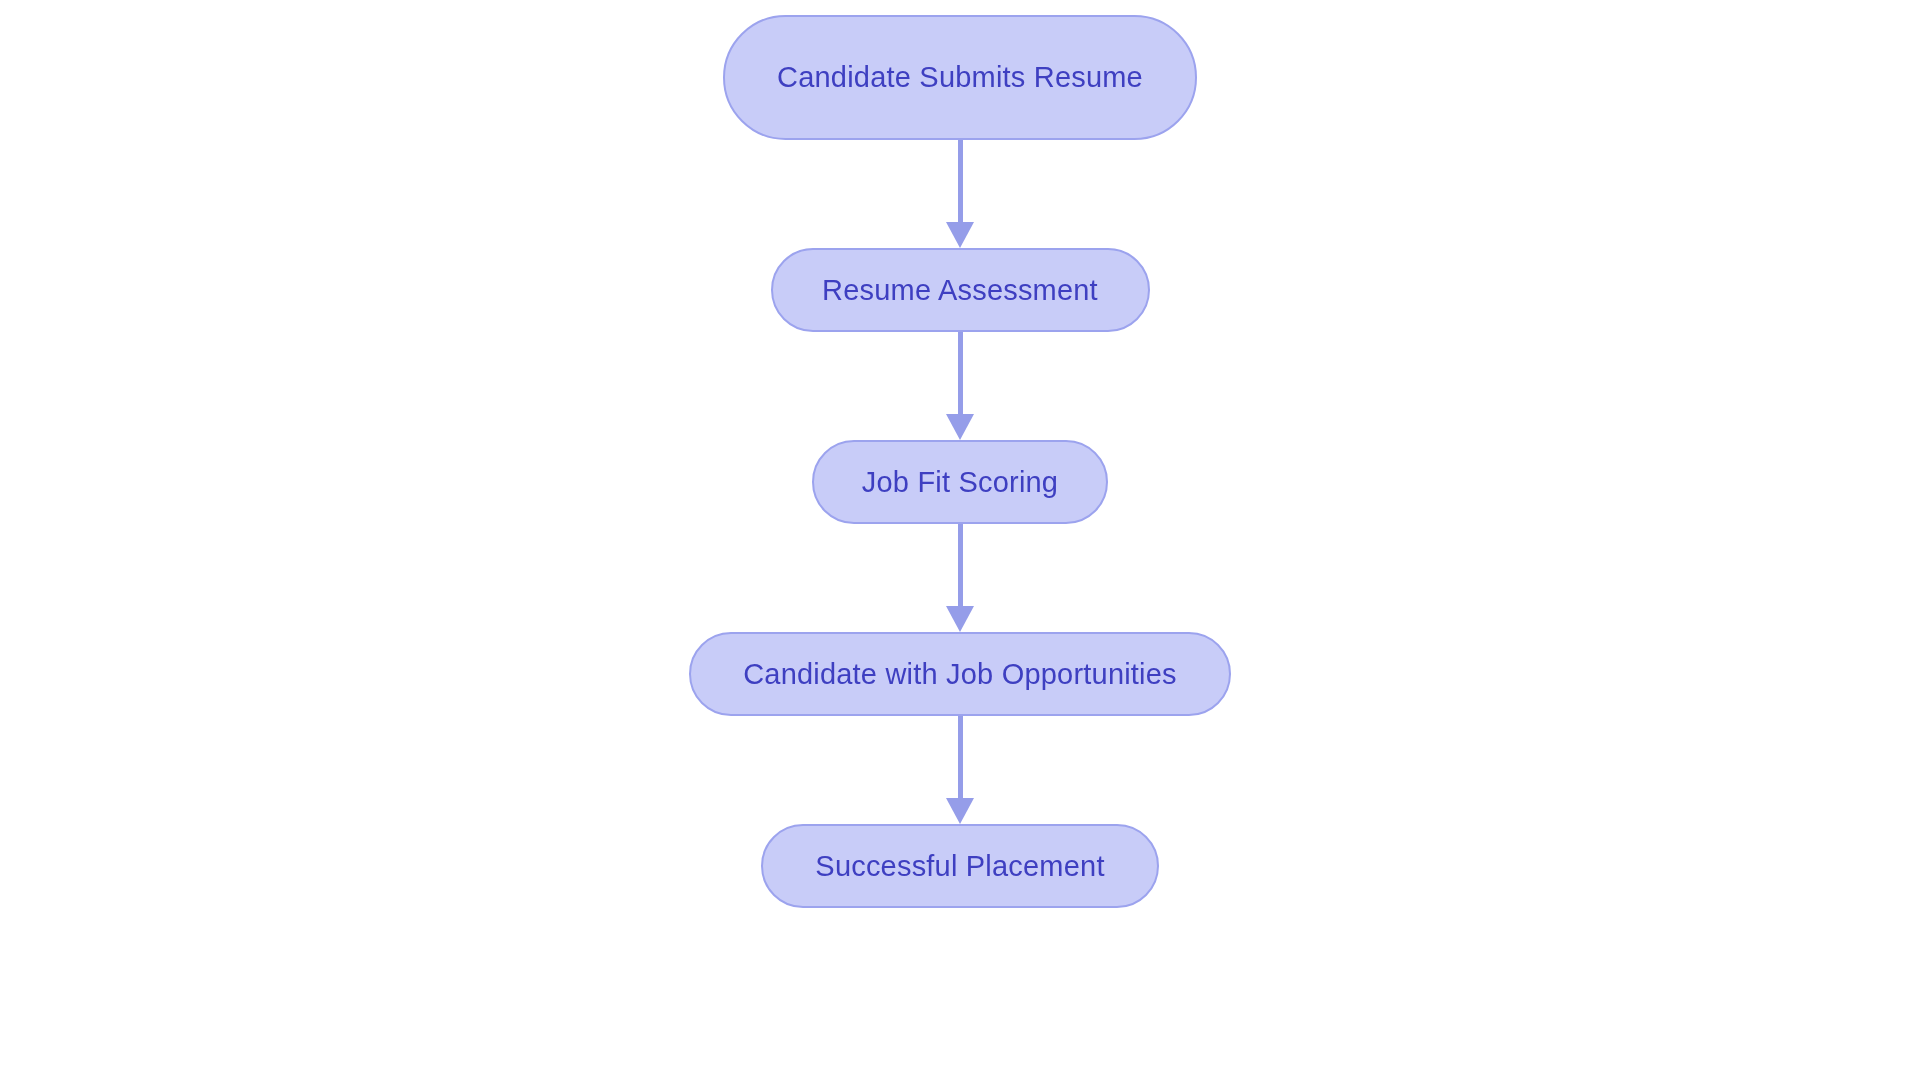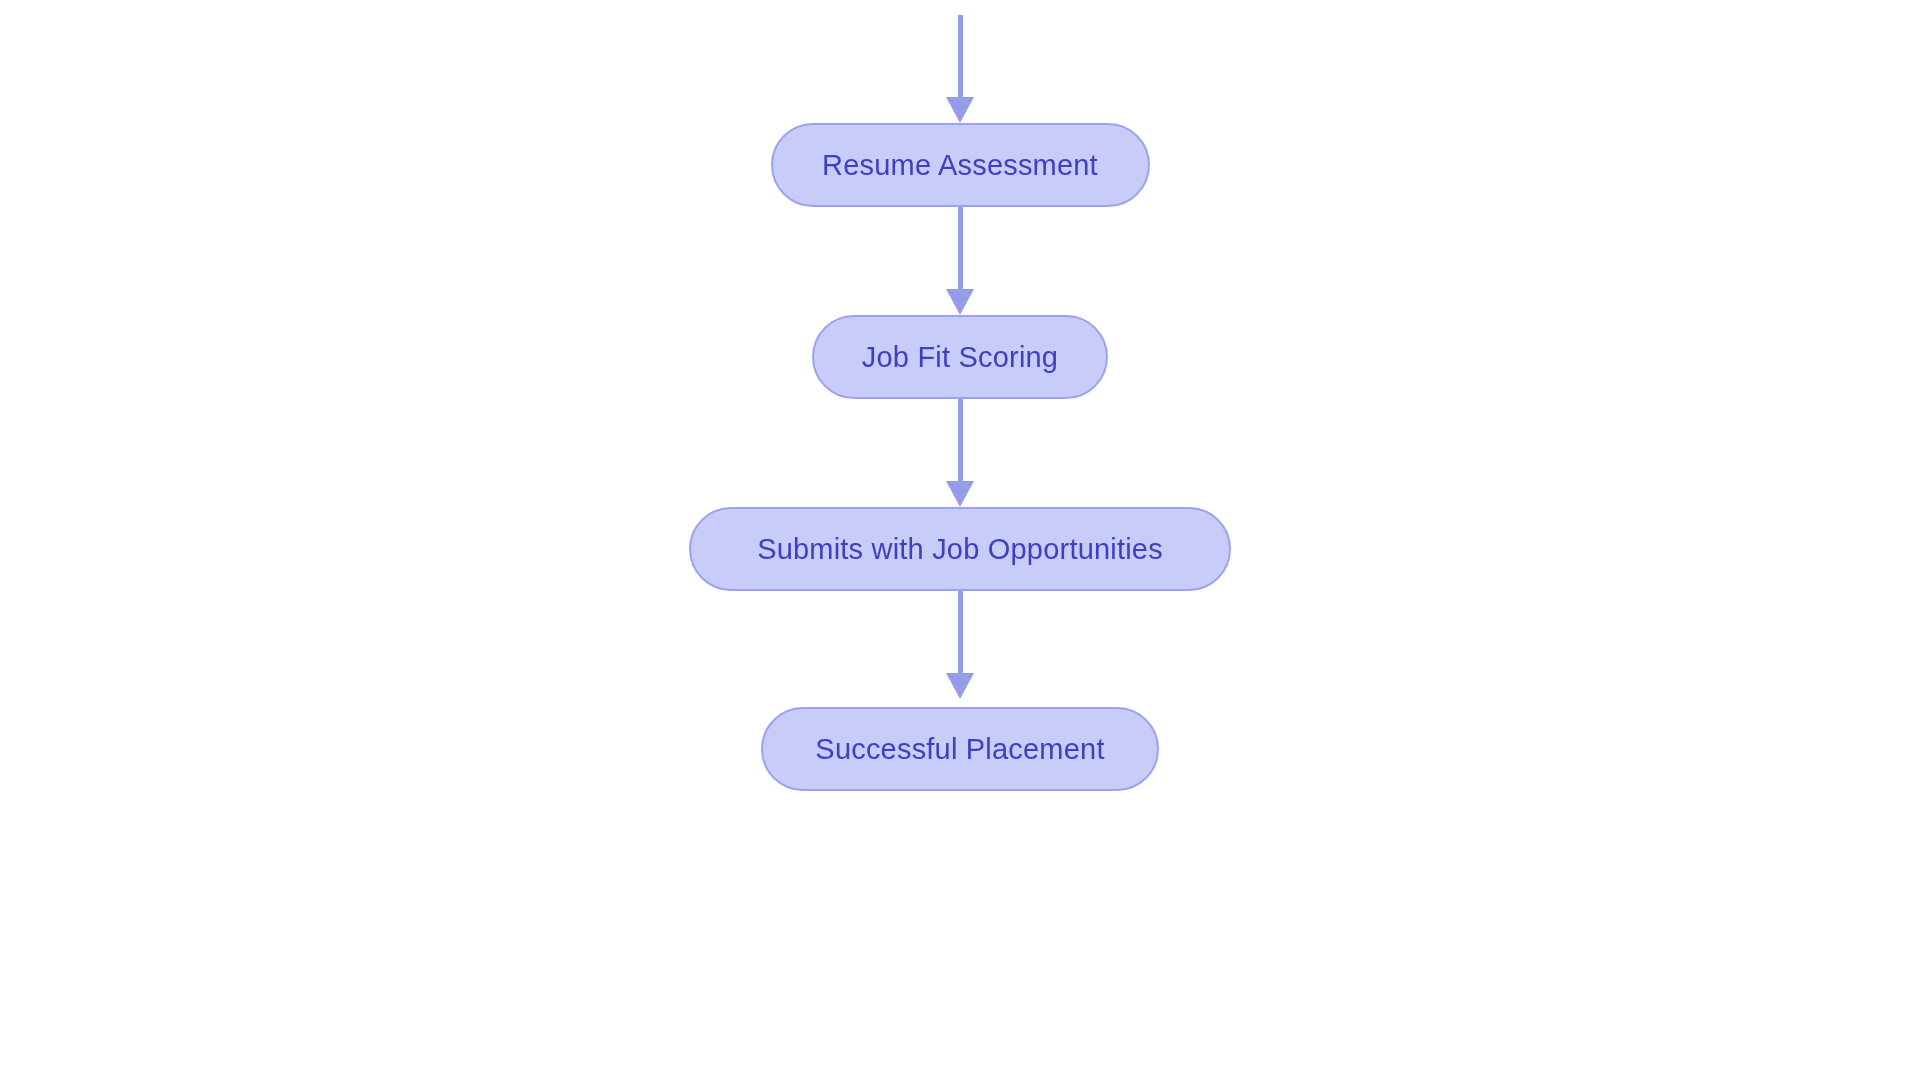--- a/index.html
+++ b/index.html
@@ -38,21 +38,21 @@
   .node span {
     color: var(--node-text);
     font-size: 29px;
     letter-spacing: 0.2px;
     white-space: nowrap;
   }
   .node-1 { width: 474px; height: 125px; }
   .node-2 { width: 379px; }
   .node-3 { width: 296px; }
   .node-4 { width: 542px; }
-  .node-5 { width: 398px; margin-top: 8px; }
+  .node-5 { width: 398px; }
   .arrow {
     display: flex;
     flex-direction: column;
     align-items: center;
     height: 108px;
     flex-shrink: 0;
   }
   .arrow .stem {
     width: 5px;
     height: 82px;
@@ -64,20 +64,23 @@
     border-left: 14px solid transparent;
     border-right: 14px solid transparent;
     border-top: 26px solid var(--arrow);
   }
 </style>
 </head>
 <body>
 
 <div class="canvas">
 
+  <div class="node node-1">
+    <span>Candidate Submits Resume</span>
+  </div>
 
   <div class="arrow">
     <div class="stem"></div>
     <div class="head"></div>
   </div>
 
   <div class="node node-2">
     <span>Resume Assessment</span>
   </div>
 
@@ -89,21 +92,21 @@
   <div class="node node-3">
     <span>Job Fit Scoring</span>
   </div>
 
   <div class="arrow">
     <div class="stem"></div>
     <div class="head"></div>
   </div>
 
   <div class="node node-4">
-    <span>Submits with Job Opportunities</span>
+    <span>Candidate with Job Opportunities</span>
   </div>
 
   <div class="arrow">
     <div class="stem"></div>
     <div class="head"></div>
   </div>
 
   <div class="node node-5">
     <span>Successful Placement</span>
   </div>

